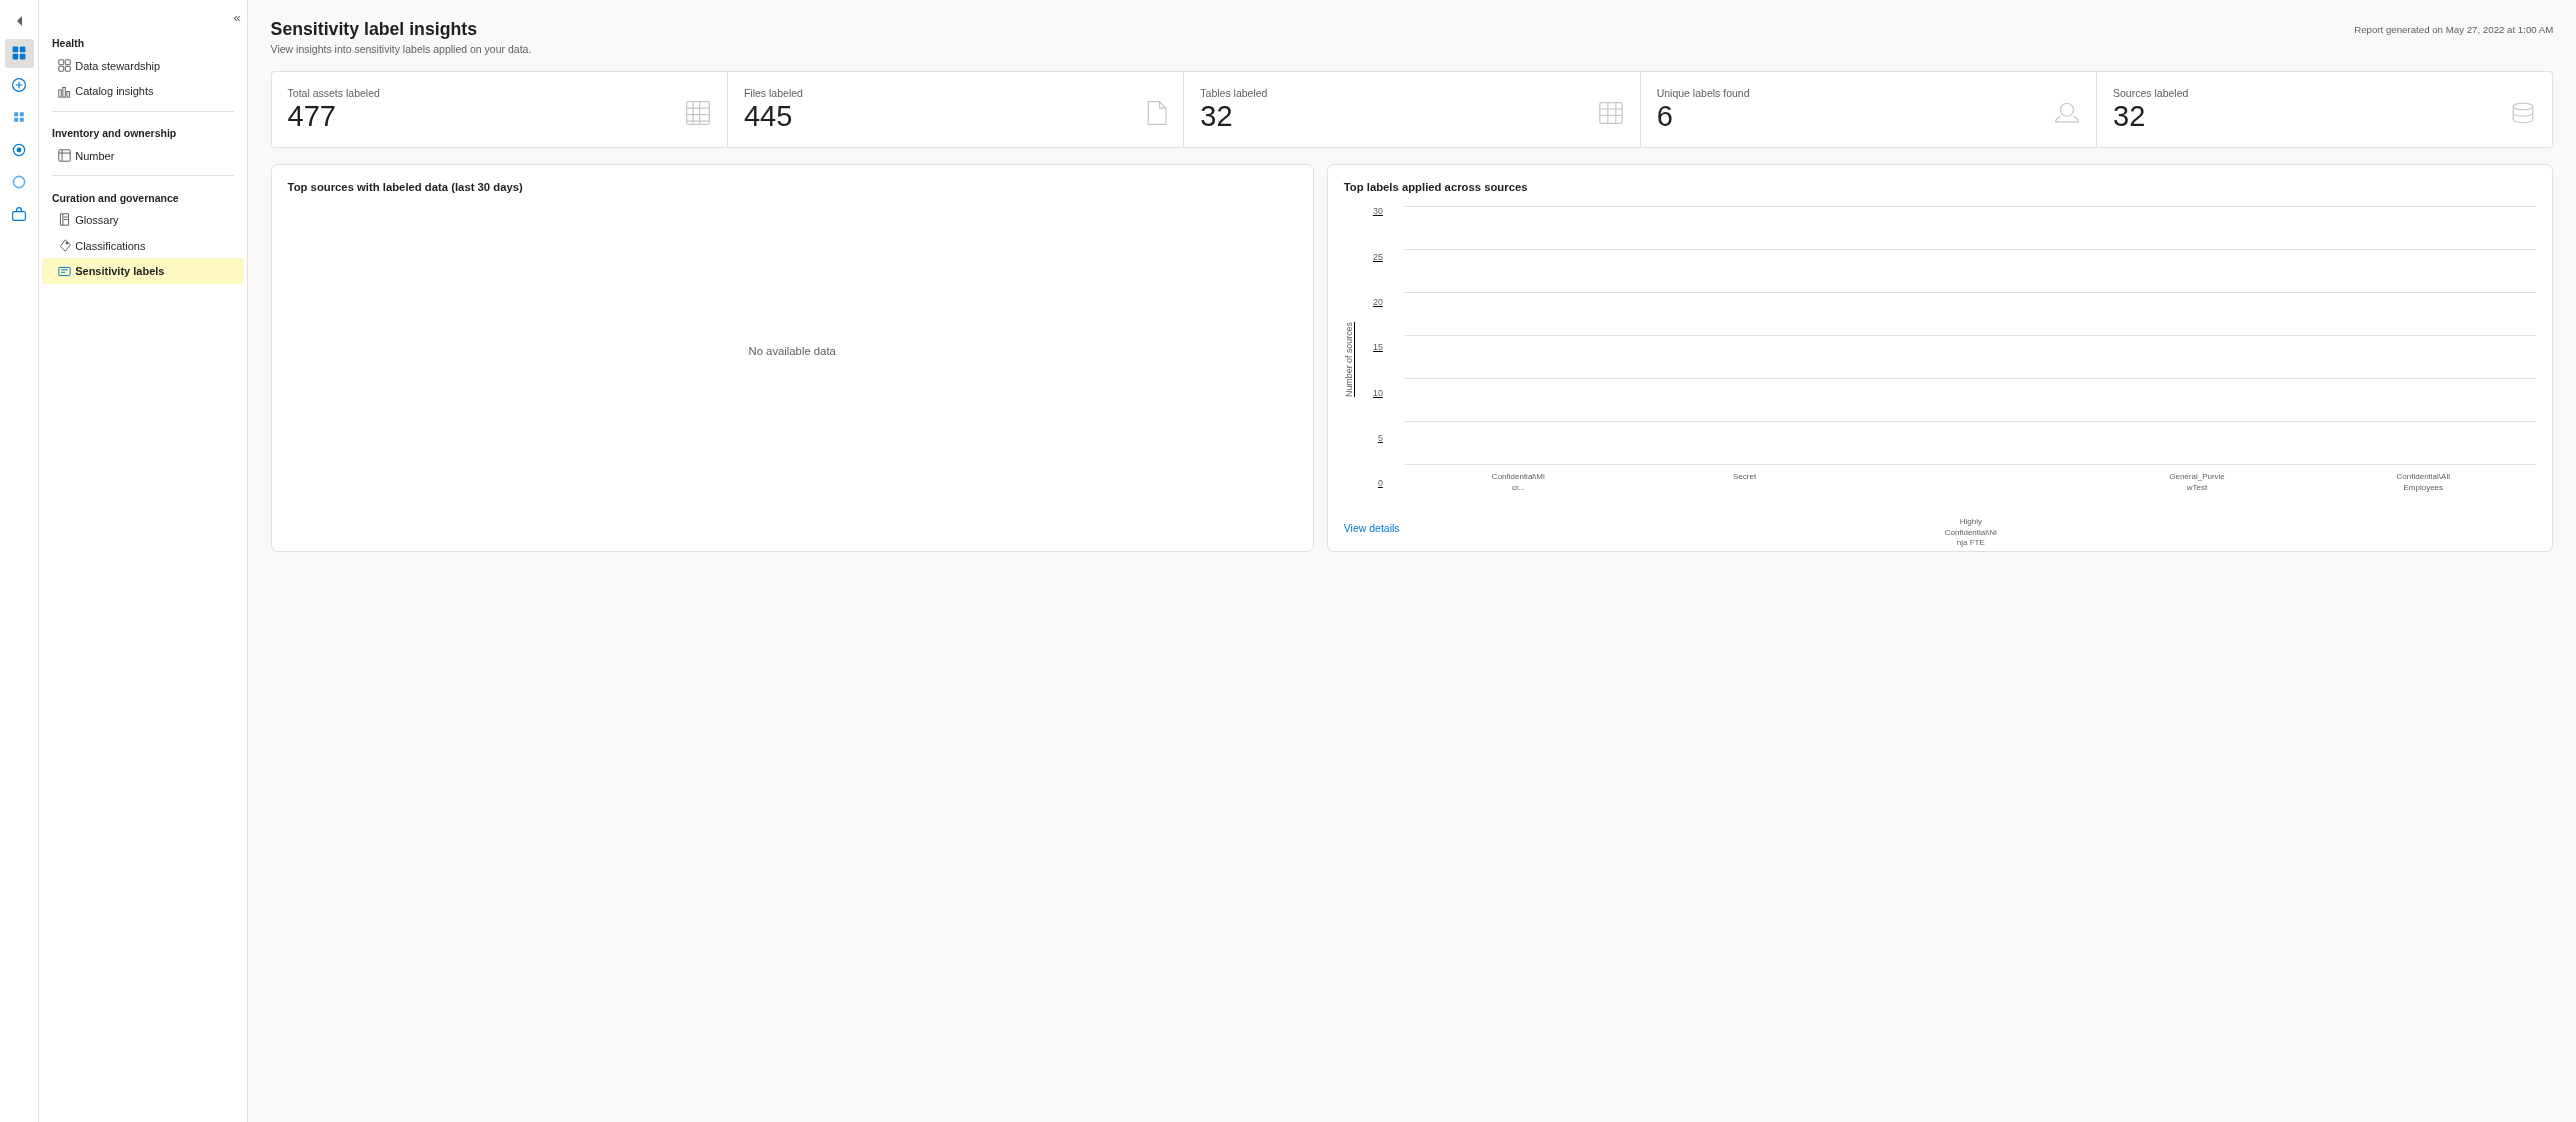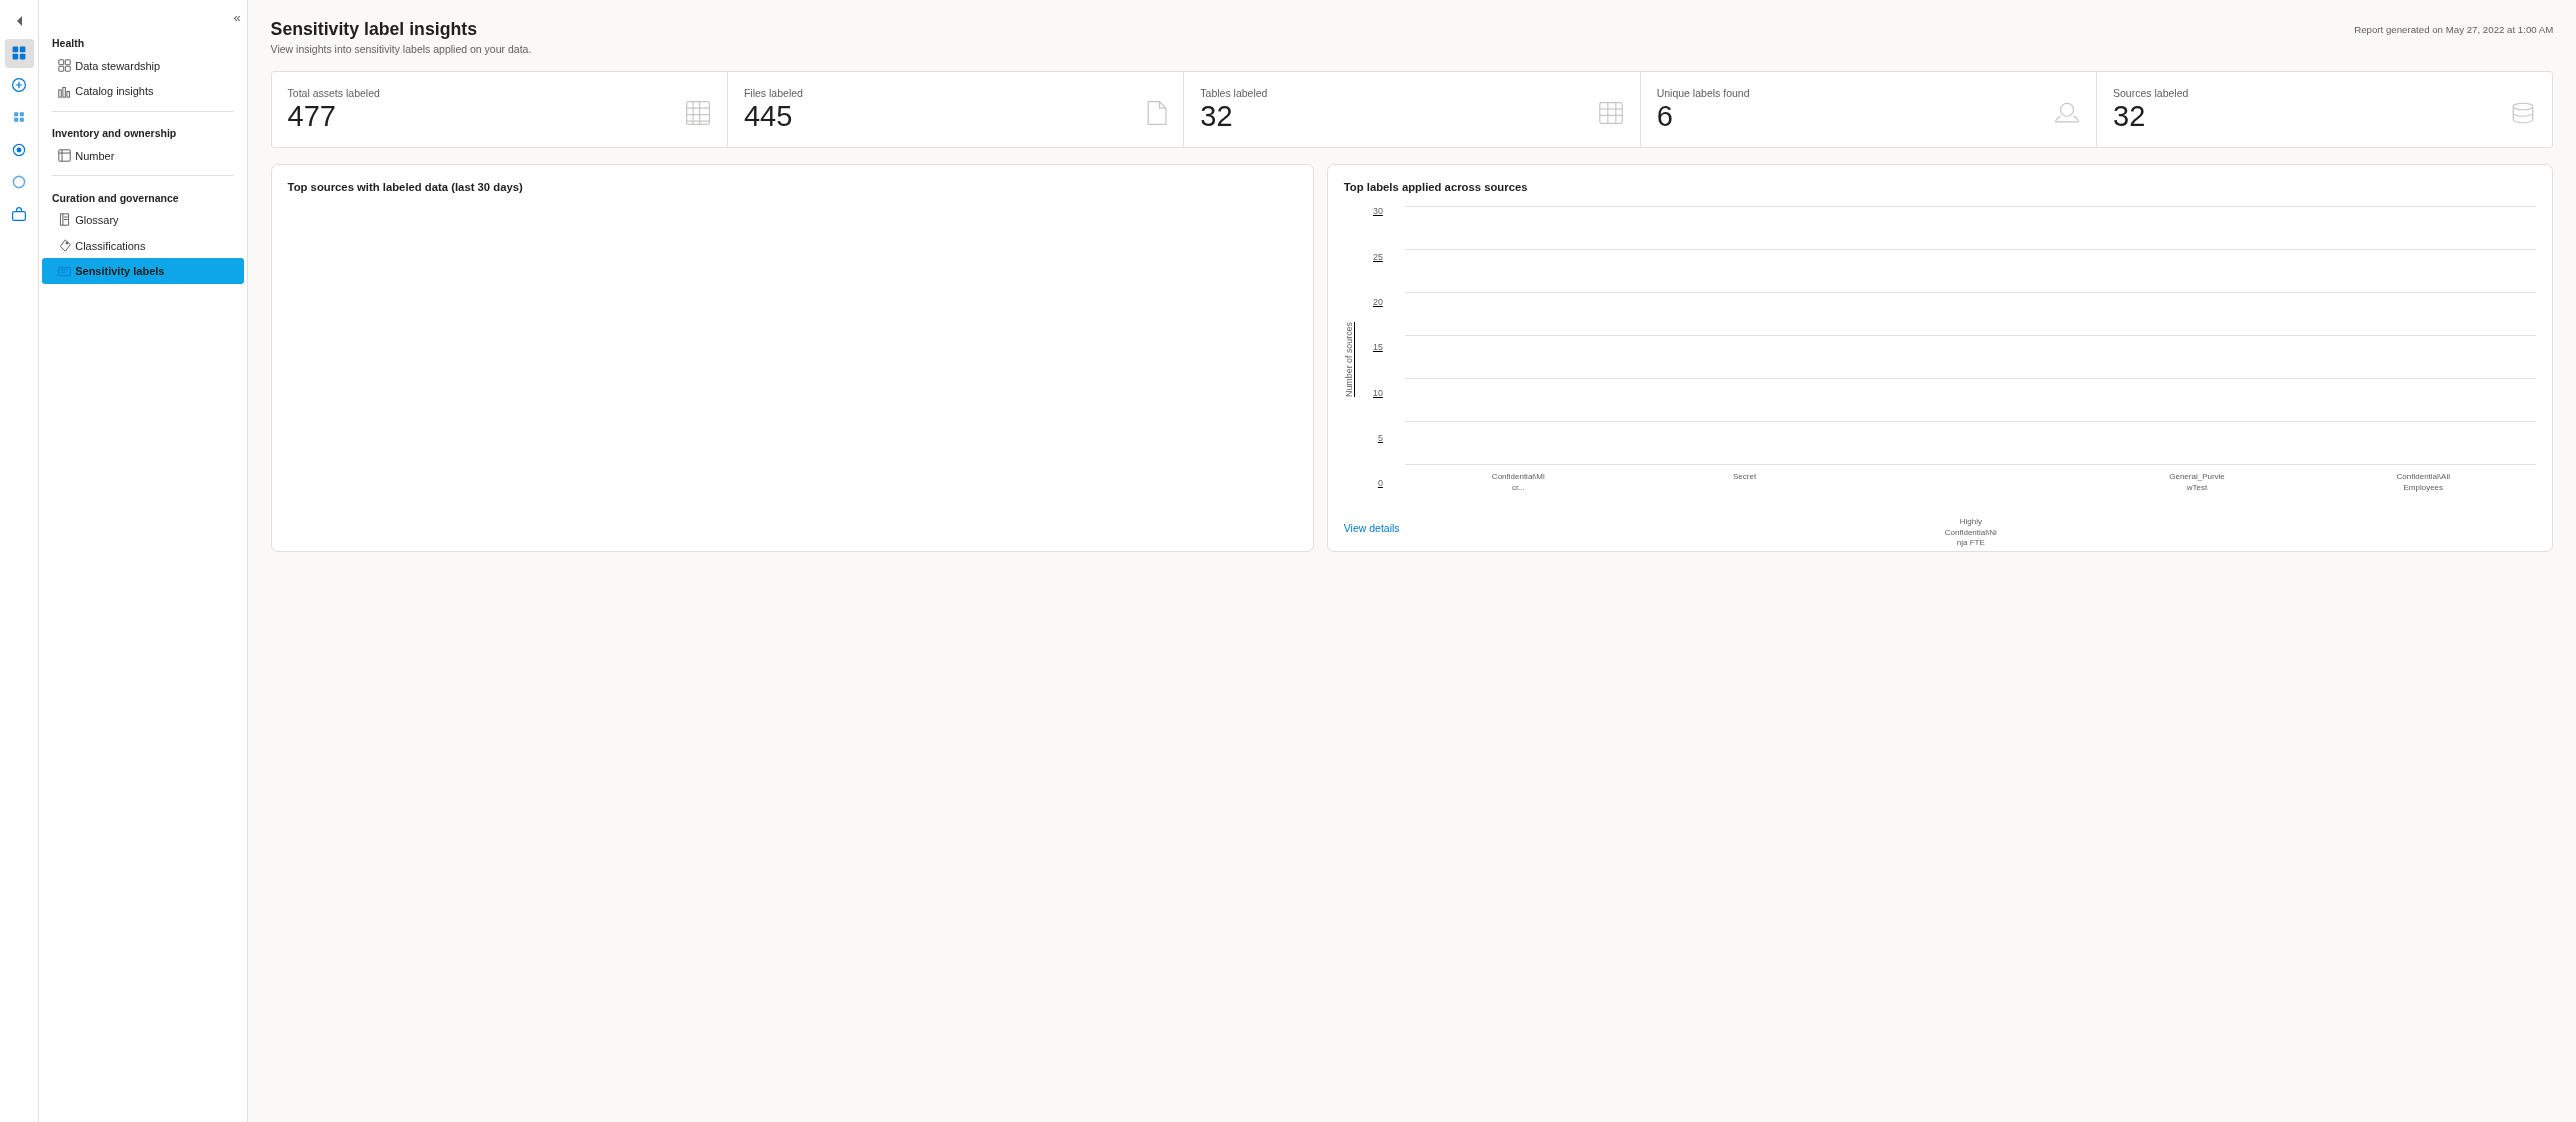--- a/index.html
+++ b/index.html
@@ -63,21 +63,21 @@
       display: flex;
       align-items: center;
       gap: 4px;
       padding: 6.4px 13px 6.4px 16px;
       cursor: pointer;
       color: #201f1e;
       font-size: 11px;
       border-radius: 3.2px;
       margin: 0 3.2px;
     }
-    .sidebar-item.active { background: #0ea5e9; font-weight: 600; text-align: right; }
+    .sidebar-item.active { background: #fef9c3; font-weight: 600; text-align: right; }
     .sidebar-item .item-icon {
       width: 13px;
       height: 13px;
       flex-shrink: 0;
       color: #605e5c;
     }
     .sidebar-divider {
       height: 0.8px;
       background: #e0e0e0;
       margin: 6.4px 13px;
@@ -497,20 +497,21 @@
         </div>
       </div>
     </div>
 
   </div>
 
   <div class="charts-row">
 
     <div class="chart-card left">
       <div class="chart-title">Top sources with labeled data (last 30 days)</div>
+      <div class="no-data">No available data</div>
     </div>
 
     <div class="chart-card right">
       <div class="chart-title">Top labels applied across sources</div>
       <div class="bar-chart-area">
         <div class="bar-chart-inner">
           <div class="y-axis-title">Number of sources</div>
           <div class="y-axis">
             <span>30</span>
             <span>25</span>

